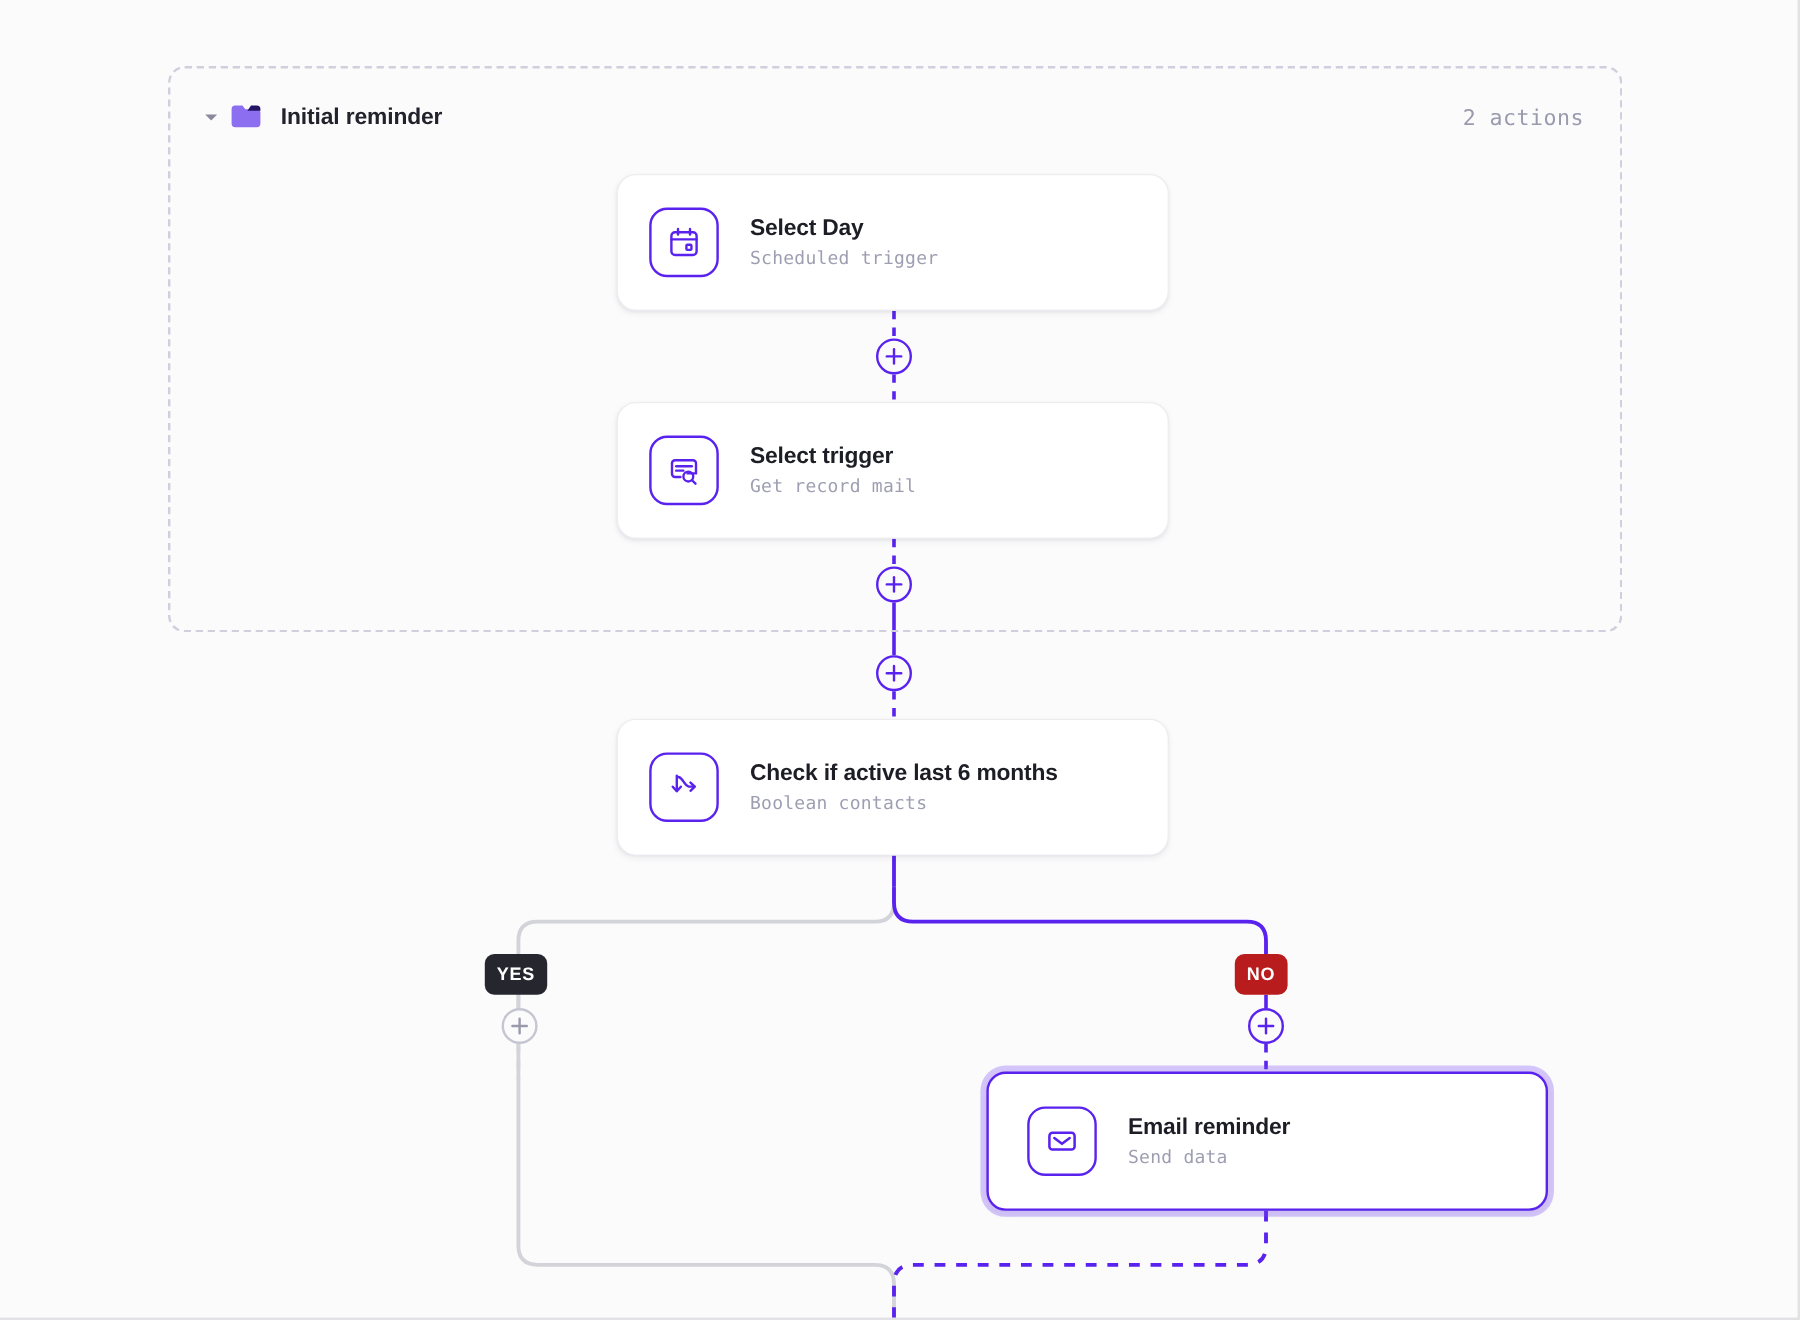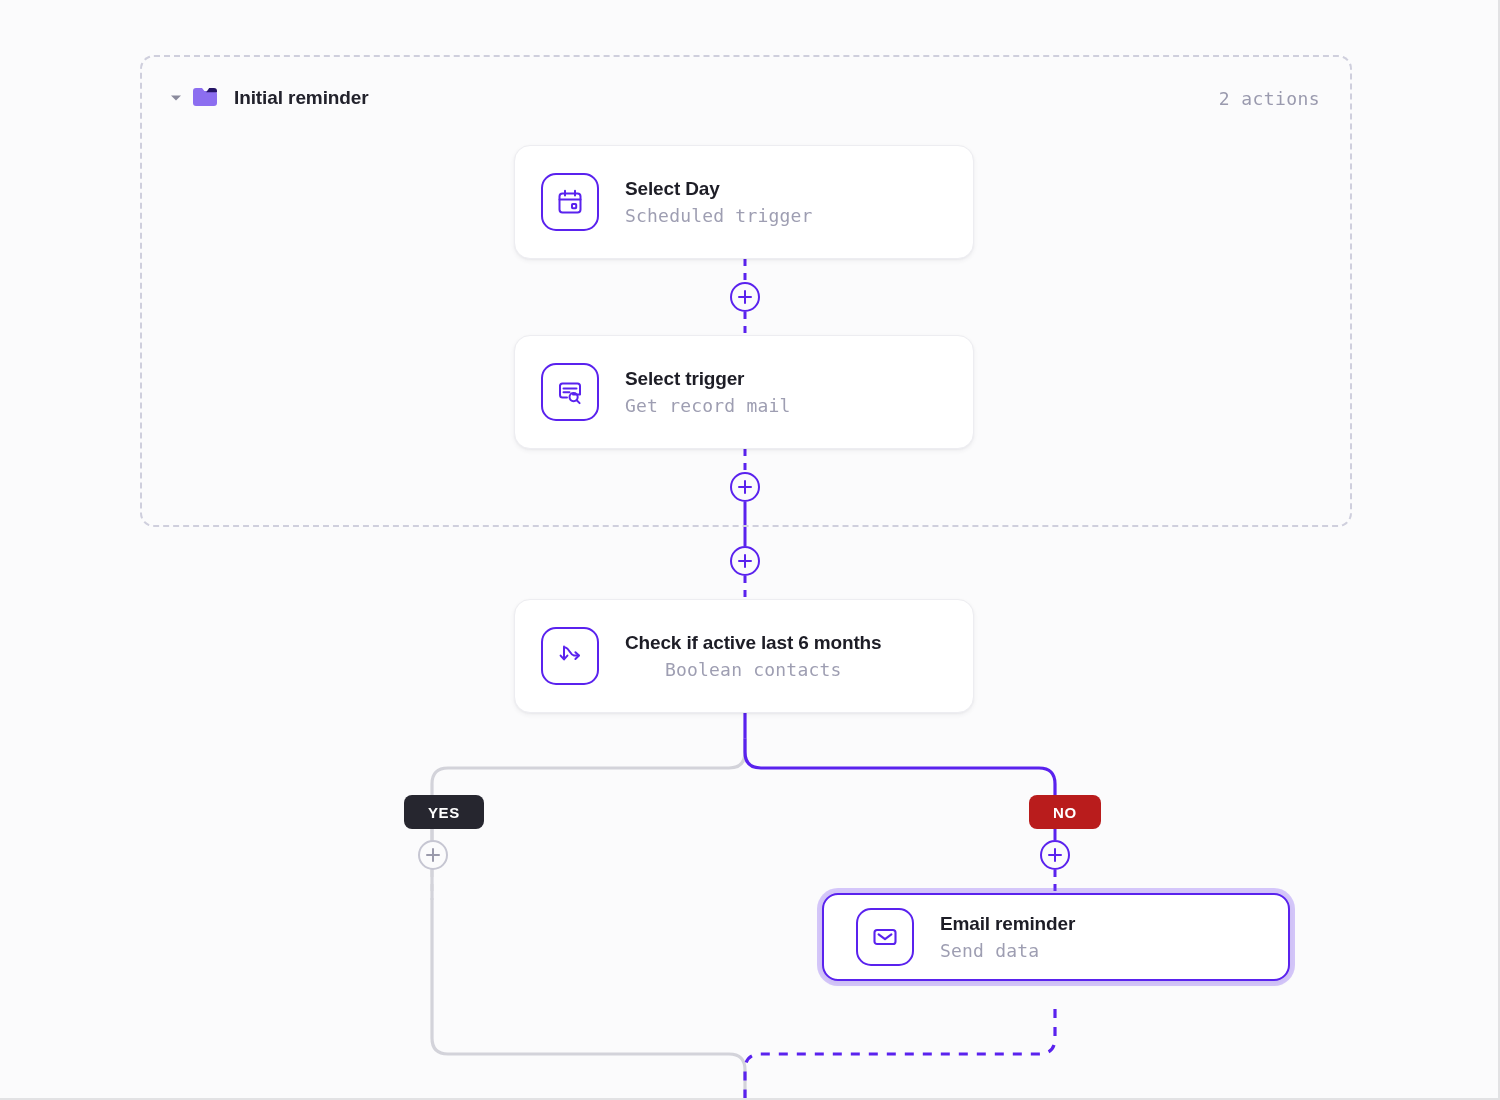--- a/index.html
+++ b/index.html
@@ -139,31 +139,31 @@
   .node-title {
     font-size: 19px;
     font-weight: 700;
     color: #1d1d26;
     letter-spacing: -0.15px;
     line-height: 1.2;
   }
 
   .node-sub {
     font-family: "DejaVu Sans Mono", "Liberation Mono", monospace;
-    font-size: 18px;
+    font-size: 15px;
     color: #9e9eb2;
     letter-spacing: 0.2px;
     line-height: 1.2;
   }
 
   
   #node-every-day      { left: 514px; top: 145px; }
   #node-select-contacts{ left: 514px; top: 335px; }
-  #node-check-active   { left: 514px; top: 599px; text-align: center; }
-  #node-email-reminder { left: 822px; top: 893px; width: 468px; height: 88px; padding-left: 32px; }
+  #node-check-active   { left: 514px; top: 599px; }
+  #node-email-reminder { left: 822px; top: 893px; width: 468px; height: 116px; padding-left: 32px; }
 
   
   .plus {
     position: absolute;
     width: 30px;
     height: 30px;
     border-radius: 50%;
     background: #fbfbfc;
     border: 2px solid #5a22ee;
     display: flex;
@@ -190,21 +190,21 @@
   #plus-yes { left: 418px; top: 840px; }
   #plus-no  { left: 1040px; top: 840px; }
 
   
   .badge {
     position: absolute;
     height: 34px;
     display: flex;
     align-items: center;
     justify-content: center;
-    padding: 0 24px;
+    padding: 0 10px;
     border-radius: 8px;
     font-size: 15px;
     font-weight: 700;
     letter-spacing: 0.6px;
     color: #ffffff;
     z-index: 8;
     cursor: pointer;
   }
   .badge.yes { background: #26262f; left: 404px; top: 795px; }
   .badge.no  { background: #b91c1c; left: 1029px; top: 795px; }

